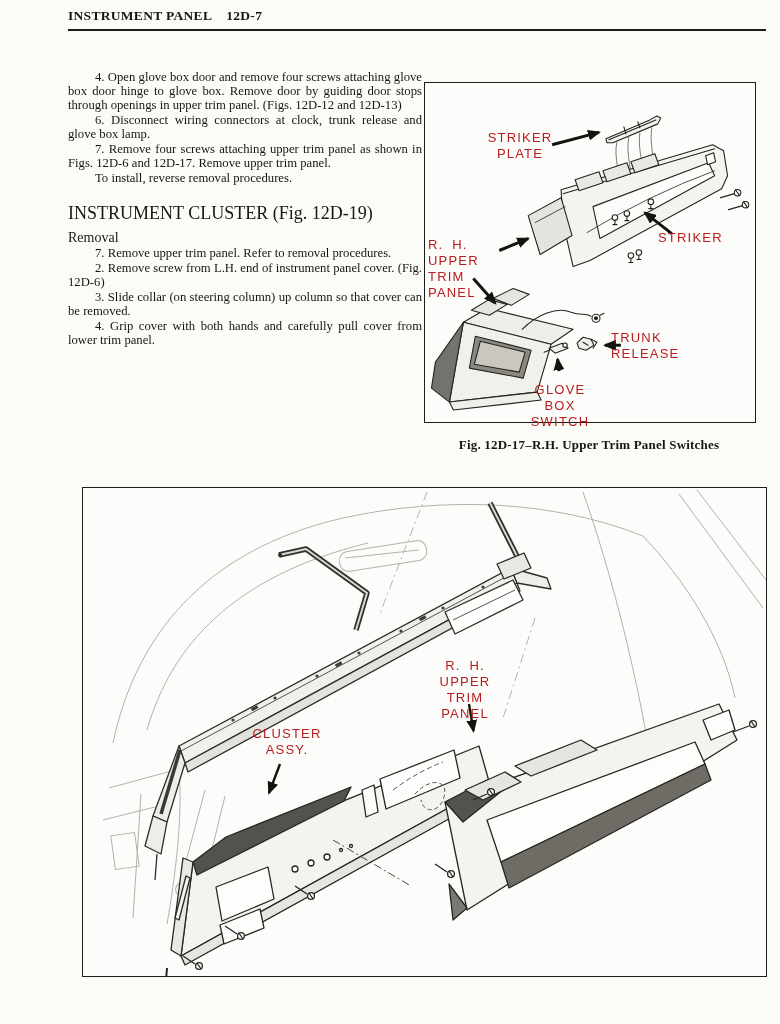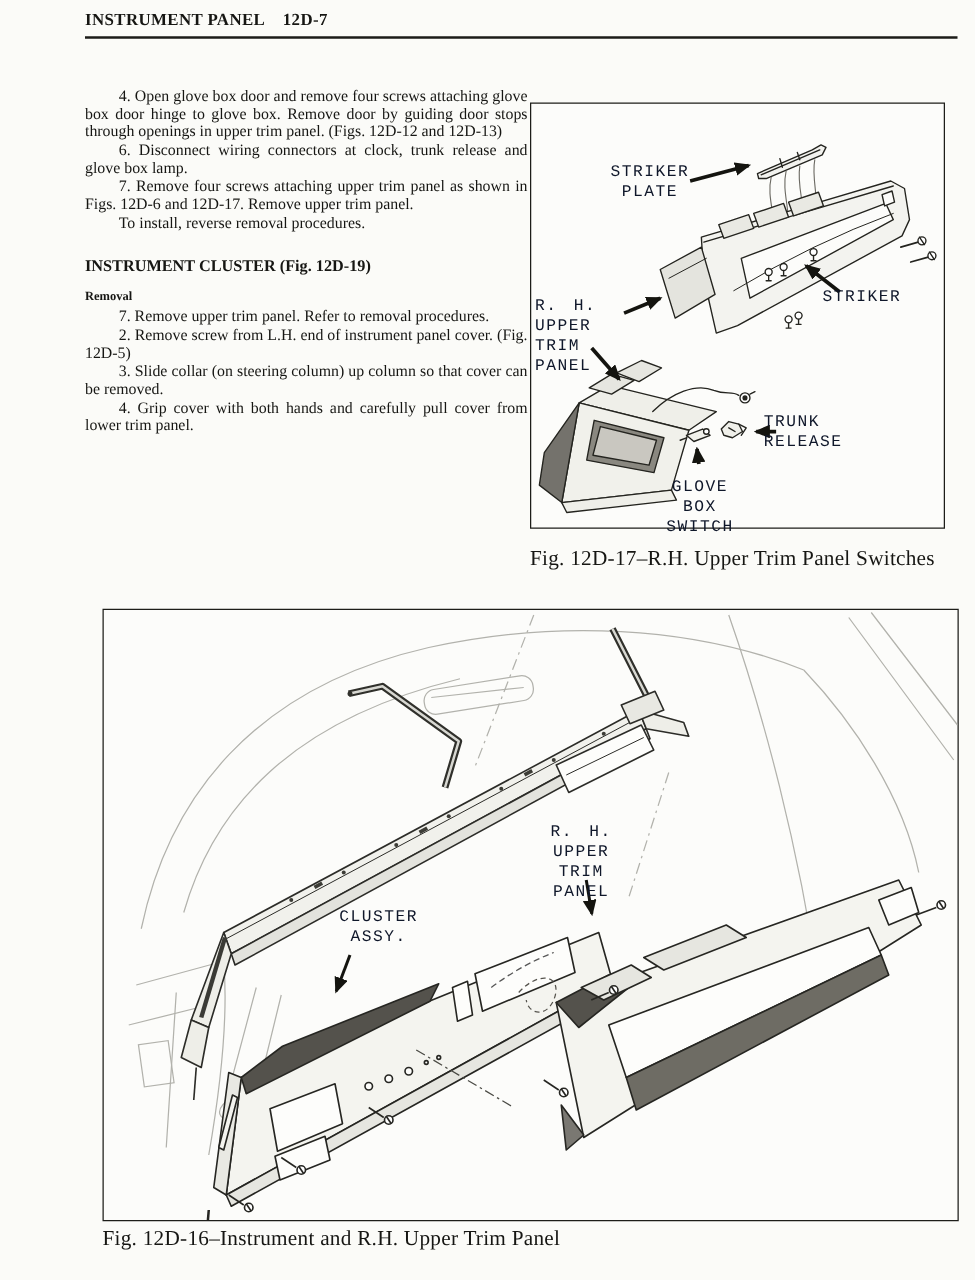--- a/index.html
+++ b/index.html
@@ -7,34 +7,34 @@
         font-family:"Liberation Serif", serif;color:#161613;}
   
   .hdr{position:absolute;top:8px;left:68px;width:698px;
        font-weight:bold;font-size:13.5px;letter-spacing:.3px;}
   .hdr .pgnum{margin-left:14px;}
   .hdr-rule{position:absolute;top:29px;left:68px;width:698px;height:2px;background:#1c1c18;}
   
   .col{position:absolute;top:69px;left:68px;width:354px;font-size:12.7px;line-height:14px;
        text-align:justify;}
   .col p{margin:1px 0 0;text-indent:27px;}
-  .sec-heading{font-weight:bold;font-size:13px;margin:21px 0 0 !important;text-indent:0 !important;}
-  .sub-heading{font-weight:bold;font-size:10px;margin:11px 0 0 !important;text-indent:0 !important;}
+  .sec-heading{font-weight:normal;font-size:18px;margin:21px 0 0 !important;text-indent:0 !important;}
+  .sub-heading{font-weight:normal;font-size:14px;margin:11px 0 0 !important;text-indent:0 !important;}
   .note-para{margin-top:9px !important;text-indent:0 !important;}
   
   .figbox{position:absolute;background:#fcfcfa;border:1.7px solid #1d1d19;}
   .fig17{left:424px;top:82px;width:330px;height:339px;}
   .fig16{left:82px;top:487px;width:683px;height:488px;}
   .figbox svg{position:absolute;left:0;top:0;width:100%;height:100%;}
-  .figcap{position:absolute;text-align:left;font-weight:normal;font-size:17px;letter-spacing:.2px;}
+  .figcap{position:absolute;text-align:center;font-weight:bold;font-size:13px;letter-spacing:.2px;}
   .cap17{left:424px;top:437px;width:330px;}
   .cap16{left:82px;top:981px;width:683px;}
   
-  .dlabel{position:absolute;font-family:Liberation Mono, monospace;font-size:13px;
-          line-height:16px;letter-spacing:1.2px;word-spacing:4px;color:#0f172a;
+  .dlabel{position:absolute;font-family:Liberation Sans, sans-serif;font-size:13px;
+          line-height:16px;letter-spacing:1.2px;word-spacing:4px;color:#b91c1c;
           white-space:pre-line;}
   .ctr{text-align:center;}
 </style>
 </head>
 <body>
 
 <div class="page">
 
   <div class="hdr">
     <span>INSTRUMENT PANEL</span><span class="pgnum">12D-7</span>
@@ -42,21 +42,21 @@
   <div class="hdr-rule"></div>
 
   <div class="col">
     <p>4. Open glove box door and remove four screws attaching glove box door hinge to glove box. Remove door by guiding door stops through openings in upper trim panel. (Figs. 12D-12 and 12D-13)</p>
     <p>6. Disconnect wiring connectors at clock, trunk release and glove box lamp.</p>
     <p>7. Remove four screws attaching upper trim panel as shown in Figs. 12D-6 and 12D-17. Remove upper trim panel.</p>
     <p>To install, reverse removal procedures.</p>
     <p class="sec-heading">INSTRUMENT CLUSTER (Fig. 12D-19)</p>
     <p class="sub-heading">Removal</p>
     <p>7. Remove upper trim panel. Refer to removal procedures.</p>
-    <p>2. Remove screw from L.H. end of instrument panel cover. (Fig. 12D-5)</p>
+    <p>2. Remove screw from L.H. end of instrument panel cover. (Fig. 12D-6)</p>
     <p>3. Slide collar (on steering column) up column so that cover can be removed.</p>
     <p>4. Grip cover with both hands and carefully pull cover from lower trim panel.</p>
   </div>
 
   <div class="figbox fig17">
     <svg viewBox="0 0 330 340">
       <defs>
         <marker id="ah" markerUnits="userSpaceOnUse" markerWidth="13" markerHeight="11" refX="11" refY="5.5" orient="auto">
           <polygon points="0,0 13,5.5 0,11" fill="#14140f"></polygon>
         </marker>
@@ -261,20 +261,19 @@
           <path d="M668,233 L672,239"></path>
         <path d="M94,514 L86,508"></path>
           <circle cx="97" cy="516" r="3.2" fill="#fff"></circle>
       </g>
 
       <g stroke="#14140f" stroke-width="2.4" fill="none">
         <path d="M197,276 L186,305" marker-end="url(#ah2)"></path>
         <path d="M386,216 L390.5,243" marker-end="url(#ah2)"></path>
       </g>
     </svg>
-    <div class="dlabel ctr" style="left:172px;top:238px;width:96px;">CLUSTER
+    <div class="dlabel ctr" style="left:156px;top:238px;width:96px;">CLUSTER
 ASSY.</div>
     <div class="dlabel ctr" style="left:336px;top:170px;width:92px;">R. H. UPPER
 TRIM PANEL</div>
   </div>
-  <div class="figcap cap16">Fig. 12D-16–Instrument and R.H. Upper Trim Panel</div>
 
 </div>
 
 </body></html>

